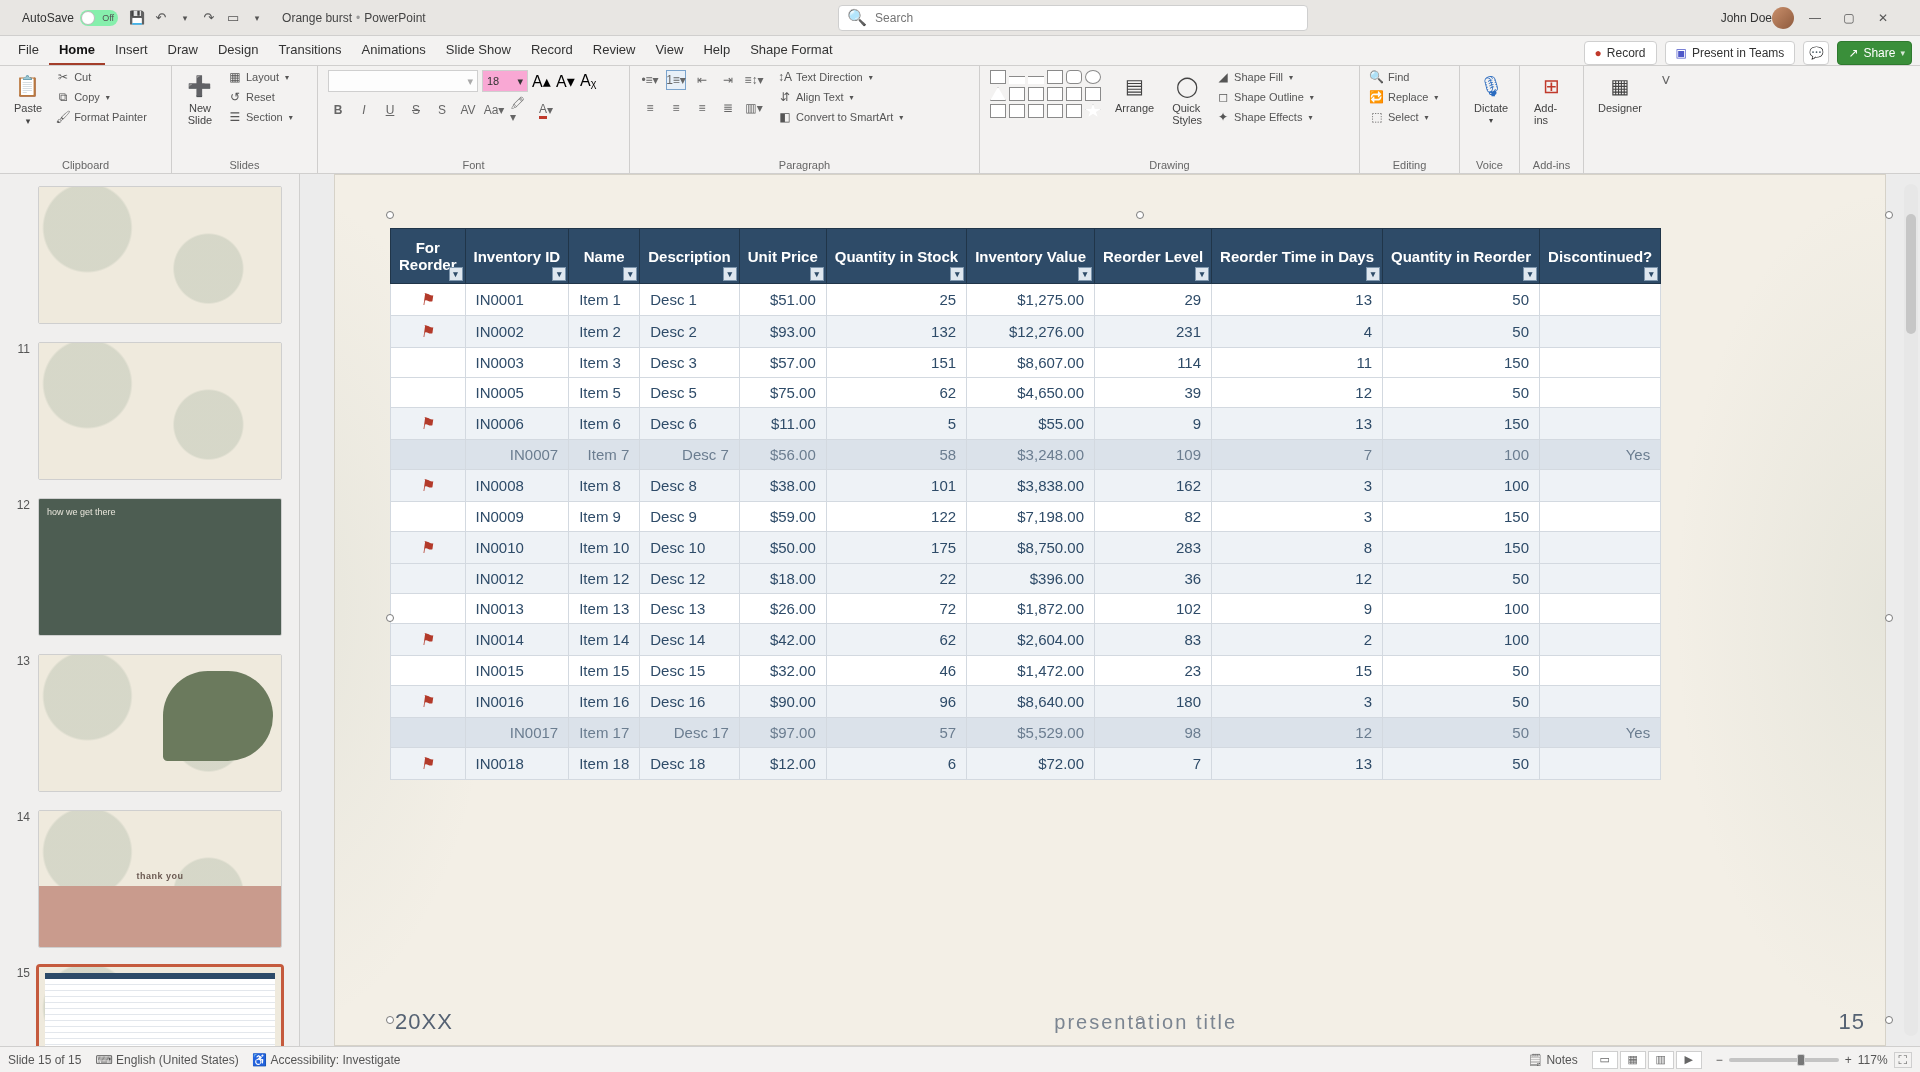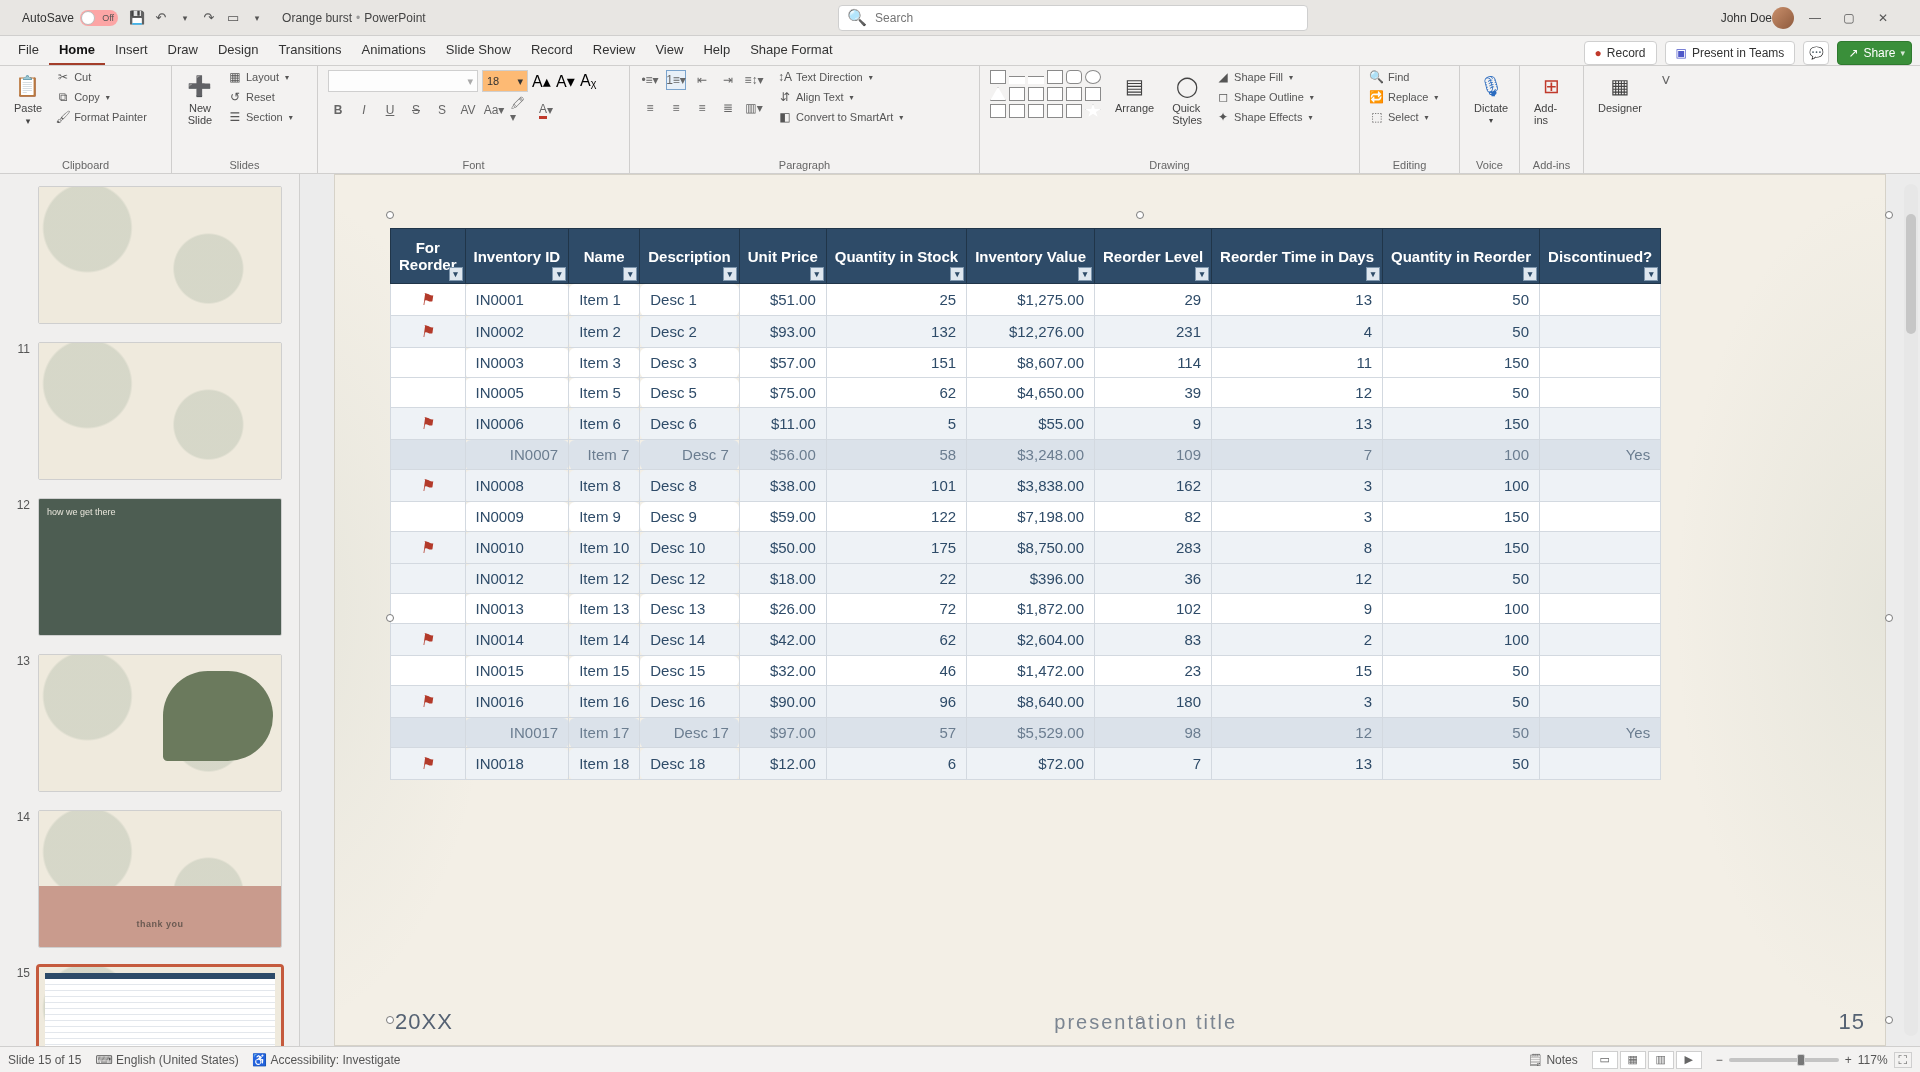--- a/index.html
+++ b/index.html
@@ -24,21 +24,21 @@
     --share-green:#3a8f3a;
     --zoom-track:#c4c4c4;
   }
   *{box-sizing:border-box;font-family:"Segoe UI",Arial,sans-serif;}
   html,body{margin:0;padding:0;height:100%;background:#dcdcdc;}
   .app{width:1920px;height:1072px;background:var(--app-bg);display:flex;flex-direction:column;overflow:hidden;}
 
   
   .titlebar{height:36px;background:var(--title-bg);display:flex;align-items:center;padding:0 22px;border-bottom:1px solid var(--ribbon-border);}
   .autosave{display:flex;align-items:center;gap:6px;font-size:12px;color:#333;}
-  .toggle{width:38px;height:16px;border-radius:10px;background:#fca5a5;position:relative;display:flex;align-items:center;}
+  .toggle{width:38px;height:16px;border-radius:10px;background:#86efac;position:relative;display:flex;align-items:center;}
   .toggle .knob{width:14px;height:14px;border-radius:50%;background:#fff;margin-left:1px;border:1px solid #bbb;}
   .toggle .lbl{position:absolute;right:4px;font-size:9px;color:#555;}
   .qat{display:flex;align-items:center;gap:10px;margin-left:12px;}
   .qat .ico{width:14px;height:14px;display:flex;align-items:center;justify-content:center;color:#555;font-size:13px;}
   .doc-title{margin-left:18px;font-size:12px;color:#444;display:flex;align-items:center;gap:4px;}
   .doc-title .sep{color:#999;}
   .searchwrap{flex:1;display:flex;justify-content:center;}
   .search{width:470px;height:26px;background:var(--search-bg);border:1px solid #cfcfcf;border-radius:4px;display:flex;align-items:center;padding:0 8px;gap:6px;}
   .search input{border:none;outline:none;font-size:12px;flex:1;background:transparent;}
   .user-area{display:flex;align-items:center;margin-left:auto;}
@@ -61,36 +61,36 @@
   .ribbon{height:108px;background:var(--ribbon-bg);display:flex;border-bottom:1px solid var(--ribbon-border);}
   .group{border-right:1px solid var(--group-sep);padding:4px 10px 2px 10px;display:flex;flex-direction:column;justify-content:space-between;}
   .group .controls{flex:1;display:flex;align-items:flex-start;gap:10px;}
   .group .label{font-size:11px;color:#666;text-align:center;padding-top:2px;}
   .bigbtn{display:flex;flex-direction:column;align-items:center;justify-content:center;gap:2px;font-size:11px;color:#444;padding:2px 4px;}
   .bigbtn .bigico{width:28px;height:28px;display:flex;align-items:center;justify-content:center;font-size:20px;}
   .stackbtns{display:flex;flex-direction:column;gap:6px;}
   .smbtn{display:flex;align-items:center;gap:4px;font-size:11px;color:#555;}
   .smbtn .ico{width:14px;height:14px;display:flex;align-items:center;justify-content:center;font-size:12px;}
   .font-combo{width:150px;height:22px;border:1px solid #cfcfcf;background:#fdfdfd;padding:0 4px;font-size:11px;display:flex;align-items:center;justify-content:space-between;color:#aaa;}
-  .size-combo{width:46px;height:22px;border:1px solid #cfcfcf;background:#fdba74;padding:0 4px;font-size:11px;display:flex;align-items:center;justify-content:space-between;color:#333;}
+  .size-combo{width:46px;height:22px;border:1px solid #cfcfcf;background:#f9a8d4;padding:0 4px;font-size:11px;display:flex;align-items:center;justify-content:space-between;color:#333;}
   .iconrow{display:flex;gap:6px;}
   .iconrow .ib{width:20px;height:20px;display:flex;align-items:center;justify-content:center;font-size:12px;color:#666;}
   .shape-gallery{display:grid;grid-template-columns:repeat(6,16px);grid-auto-rows:14px;gap:3px;}
   .shape-gallery .s{border:1px solid #8a8a8a;background:#fff;}
   .shape-gallery .s.line{border:none;border-top:1px solid #8a8a8a;margin-top:6px;}
   .collapse{width:20px;display:flex;align-items:flex-start;justify-content:center;padding-top:6px;color:#666;}
 
   
   .body{flex:1;display:flex;min-height:0;}
   .thumbs{width:300px;background:#f0efee;border-right:1px solid var(--ribbon-border);overflow-y:auto;padding:12px 10px;}
   .thumb-row{display:flex;align-items:flex-start;gap:8px;margin-bottom:18px;}
   .thumb-num{width:20px;text-align:right;font-size:12px;color:#555;}
   .thumb{width:244px;height:138px;border:1px solid #cfcfcf;background:#f8f5ef;border-radius:2px;overflow:hidden;position:relative;}
   .thumb.selected{outline:3px solid #c55a3d;outline-offset:-1px;}
-  .thumb .mini-title{font-size:9px;color:#5a6b5a;padding:6px 4px;font-weight:600;letter-spacing:.5px;margin-top:48px;}
+  .thumb .mini-title{font-size:9px;color:#5a6b5a;padding:6px 4px;font-weight:600;letter-spacing:.5px;}
   .thumb .leafbg{position:absolute;inset:0;background:
     radial-gradient(circle at 20% 30%,rgba(140,160,140,.25) 0 20%,transparent 21%),
     radial-gradient(circle at 70% 60%,rgba(140,160,140,.25) 0 18%,transparent 19%),
     #efeadd;}
   .thumb .dark{position:absolute;inset:0;background:#4d5d52;}
   .thumb .dark .tt{color:#e9e6dc;font-size:9px;padding:8px;}
   .thumb .pink{position:absolute;left:0;right:0;bottom:0;height:45%;background:#c99b8d;}
   .thumb .tablemini{position:absolute;inset:6px;background:#fff;display:grid;grid-template-columns:repeat(10,1fr);grid-auto-rows:6px;}
   .thumb .tablemini .h{background:#2e4b68;}
   .thumb .tablemini .r{border-bottom:1px solid #e3e7ec;}
@@ -110,21 +110,21 @@
   .sel-handles .h.tl{left:-4px;top:-4px;} .sel-handles .h.tr{right:-4px;top:-4px;}
   .sel-handles .h.bl{left:-4px;bottom:-4px;} .sel-handles .h.br{right:-4px;bottom:-4px;}
   .sel-handles .h.tm{left:50%;top:-4px;margin-left:-4px;} .sel-handles .h.bm{left:50%;bottom:-4px;margin-left:-4px;}
   .sel-handles .h.ml{left:-4px;top:50%;margin-top:-4px;} .sel-handles .h.mr{right:-4px;top:50%;margin-top:-4px;}
 
   .data-table{position:absolute;left:55px;top:53px;right:2px;border-collapse:collapse;font-size:15px;color:#2e4b68;}
   .data-table th{background:var(--table-header);color:#fff;font-weight:600;padding:10px 8px;border:1px solid #203549;font-size:15px;position:relative;vertical-align:middle;}
   .data-table th .drop{position:absolute;right:2px;bottom:2px;width:14px;height:14px;background:#dfe7ef;border:1px solid #7e96ad;display:flex;align-items:center;justify-content:center;font-size:9px;color:#2e4b68;}
   .data-table td{padding:6px 10px;border:1px solid #d3d9e0;text-align:right;white-space:nowrap;}
   .data-table td.flag{text-align:center;width:56px;}
-  .data-table td.l{text-align:left;border-radius:6px;}
+  .data-table td.l{text-align:left;}
   .data-table td.c{text-align:center;}
   .data-table tr.even td{background:var(--table-even);}
   .data-table tr.odd td{background:var(--table-odd);}
   .data-table tr.disc td{background:var(--table-disc);color:#6b7d90;text-align:right;}
   .flag-ico{color:#b33a2a;font-size:16px;display:inline-block;transform:skewX(-8deg);}
 
   .slide-footer{position:absolute;left:60px;right:20px;bottom:10px;display:flex;justify-content:space-between;align-items:center;color:#556273;font-size:22px;letter-spacing:1px;}
   .slide-footer .mid{flex:1;text-align:center;font-size:20px;color:#7b8591;letter-spacing:2px;}
 
   

